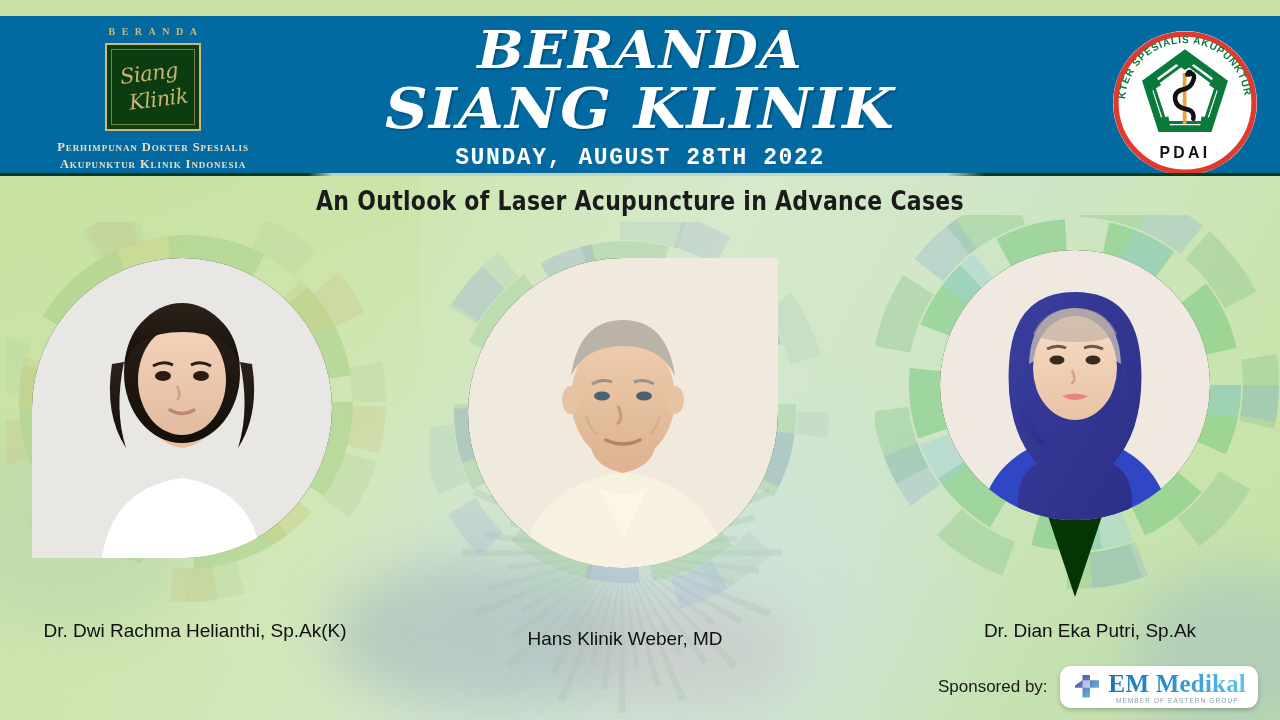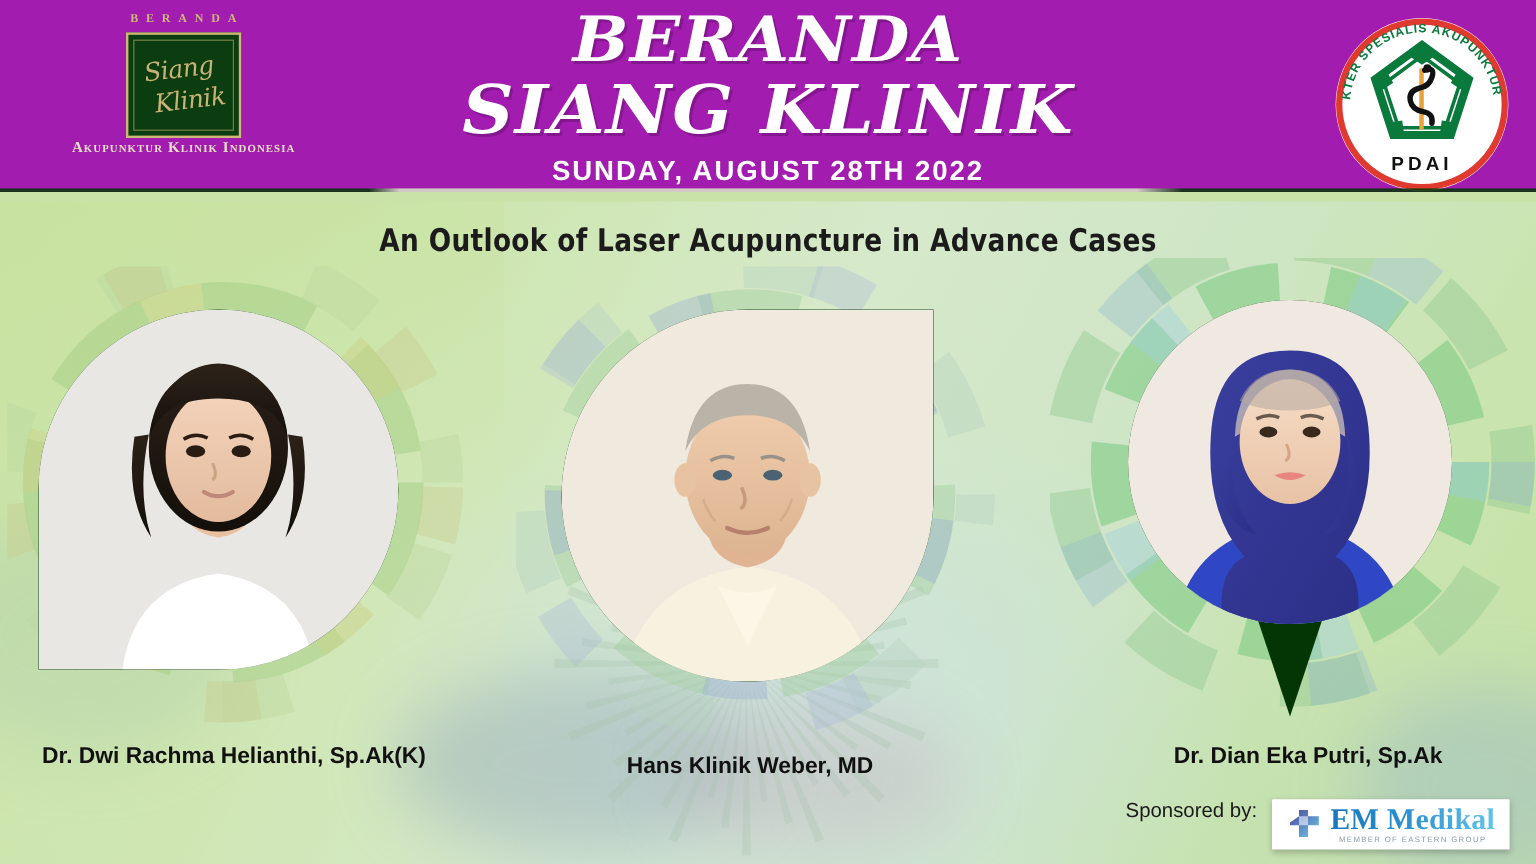--- a/index.html
+++ b/index.html
@@ -40,22 +40,22 @@
 
   
   .arcs { position:absolute; pointer-events:none; }
 
   
   .sunburst { position:absolute; left:622px; top:553px; width:360px; height:360px;
     transform:translate(-50%,-50%); opacity:.30; }
 
   
   .header {
-    position:absolute; left:0; top:0; width:1280px; height:160px;
-    background:#a21caf;
+    position:absolute; left:0; top:16px; width:1280px; height:160px;
+    background:#0369a1;
   }
   .header::after{
     content:""; position:absolute; left:0; bottom:0; width:1280px; height:3px;
     background:linear-gradient(90deg,#043506 0%,#043506 24%,#d8e8c8 26%,#dceacc 74%,#043506 77%,#043506 100%);
     opacity:.85;
   }
 
   
   .brand { position:absolute; left:22px; top:4px; width:262px; height:162px; text-align:center; }
   .brand-kicker {
@@ -91,21 +91,21 @@
   }
   .title-1, .title-2 {
     font-family:"DejaVu Serif", serif; font-weight:bold; font-style:italic;
     letter-spacing:1px; line-height:1; transform:scaleX(1.06); transform-origin:center;
     text-shadow:2px 2px 0 rgba(0,0,0,.18);
   }
   .title-1 { font-size:52px; }
   .title-2 { font-size:56px; margin-top:4px; }
   .title-date {
     margin-top:9px; font-size:23px; font-weight:700; letter-spacing:1.6px;
-    font-family:Liberation Sans, sans-serif;
+    font-family:Liberation Mono, monospace;
   }
 
   
   .pdai { position:absolute; right:20px; top:12px; width:150px; height:150px; }
 
   
   .session-title {
     position:absolute; left:0; top:186px; width:1280px; text-align:center;
     font-family:"DejaVu Sans Condensed","DejaVu Sans", sans-serif;
     font-size:26px; font-weight:600; color:#1b1b1b; letter-spacing:.3px;
@@ -121,33 +121,33 @@
     border-radius:50% 0 50% 50% / 50% 0 50% 50%; }
   .frame-3 { left:940px; top:250px;  width:270px; height:270px;
     border-radius:50% 50% 50% 50%; }
   .pin-tail {
     position:absolute; left:1030px; top:462px; width:90px; height:0;
     border-left:45px solid transparent; border-right:45px solid transparent;
     border-top:135px solid #033604;
   }
 
   .name {
-    position:absolute; text-align:center; font-size:19px; font-weight:bold;
+    position:absolute; text-align:center; font-size:19px; font-weight:normal;
     color:#111; font-family:"Liberation Sans", sans-serif; white-space:nowrap;
   }
   .name-1 { left:0;   top:620px; width:390px; }
   .name-2 { left:430px; top:628px; width:390px; }
   .name-3 { left:895px; top:620px; width:390px; }
 
   
-  .sponsor-wrap { position:absolute; right:22px; bottom:12px; display:flex; gap:12px; }
+  .sponsor-wrap { position:absolute; right:22px; bottom:12px; display:flex; align-items:center; gap:12px; }
   .sponsor-label { font-size:17px; color:#1a1a1a; font-family:"Liberation Sans", sans-serif; }
   .sponsor-card {
     background:#fff; padding:5px 12px 4px; box-shadow:0 2px 5px rgba(0,0,0,.22);
-    display:flex; align-items:center; gap:7px; border-radius:1px;
+    display:flex; align-items:center; gap:7px; border-radius:11px;
   }
   .em-cross { flex:0 0 auto; }
   .em-text { line-height:1; }
   .em-name {
     font-family:"Liberation Serif", serif; font-size:25px; font-weight:700;
     background:linear-gradient(90deg,#1878bd 0%,#2a8fd0 45%,#63c4e8 100%);
     -webkit-background-clip:text; background-clip:text; color:#2a8fd0;
     -webkit-text-fill-color:transparent; letter-spacing:.2px;
   }
   .em-sub {
@@ -260,20 +260,21 @@
   <div class="header">
 
     <div class="brand">
       <div class="brand-kicker">BERANDA</div>
       <div class="brand-box">
         <div class="brand-box-inner">
           <span class="brand-script-1">Siang</span>
           <span class="brand-script-2">Klinik</span>
         </div>
       </div>
+      <div class="brand-org">Perhimpunan Dokter Spesialis</div>
       <div class="brand-org" style="margin-top:0;">Akupunktur Klinik  Indonesia</div>
     </div>
 
     <div class="title-block">
       <div class="title-1">BERANDA</div>
       <div class="title-2">SIANG KLINIK</div>
       <div class="title-date">SUNDAY, AUGUST 28TH 2022</div>
     </div>
 
     <svg class="pdai" viewBox="0 0 200 200">

